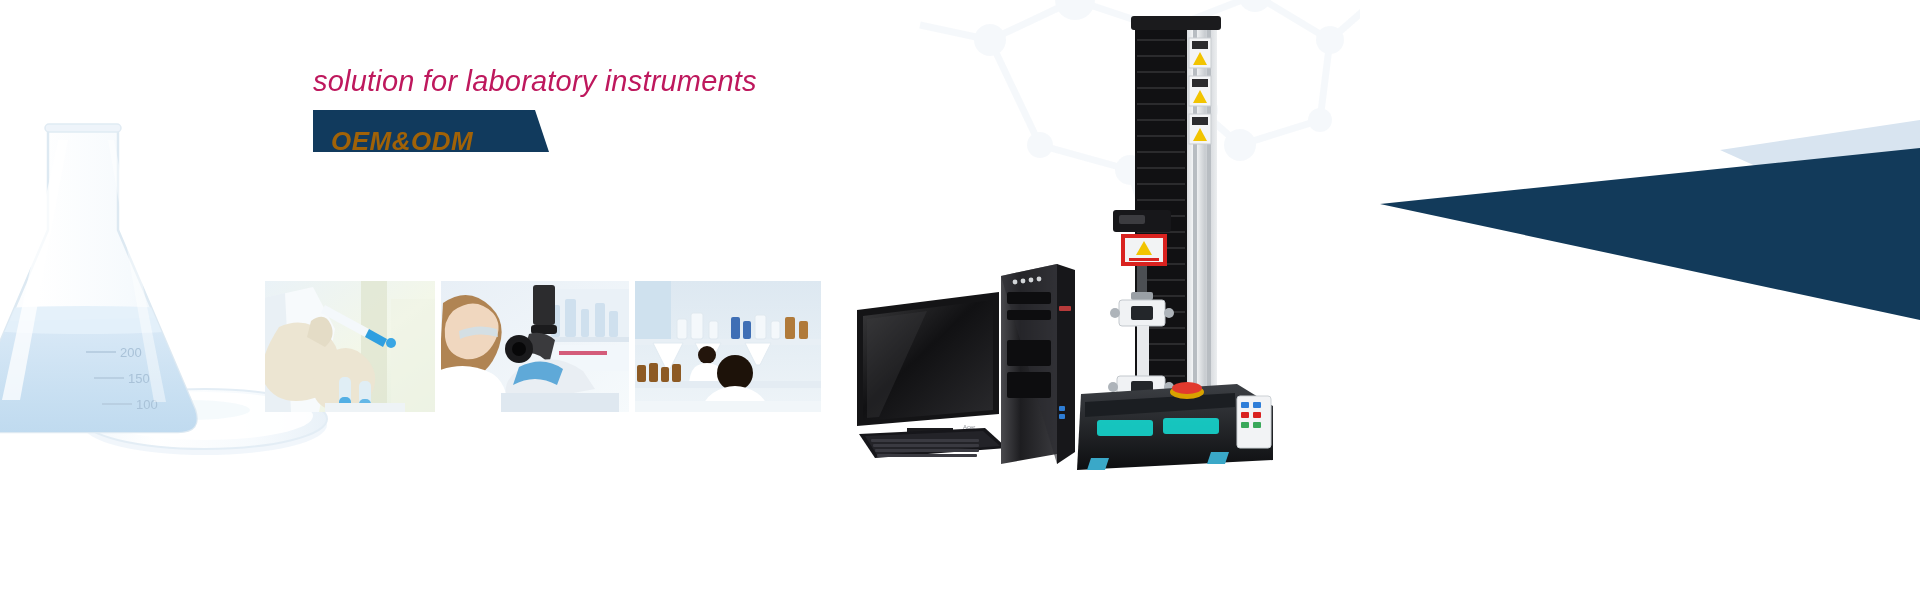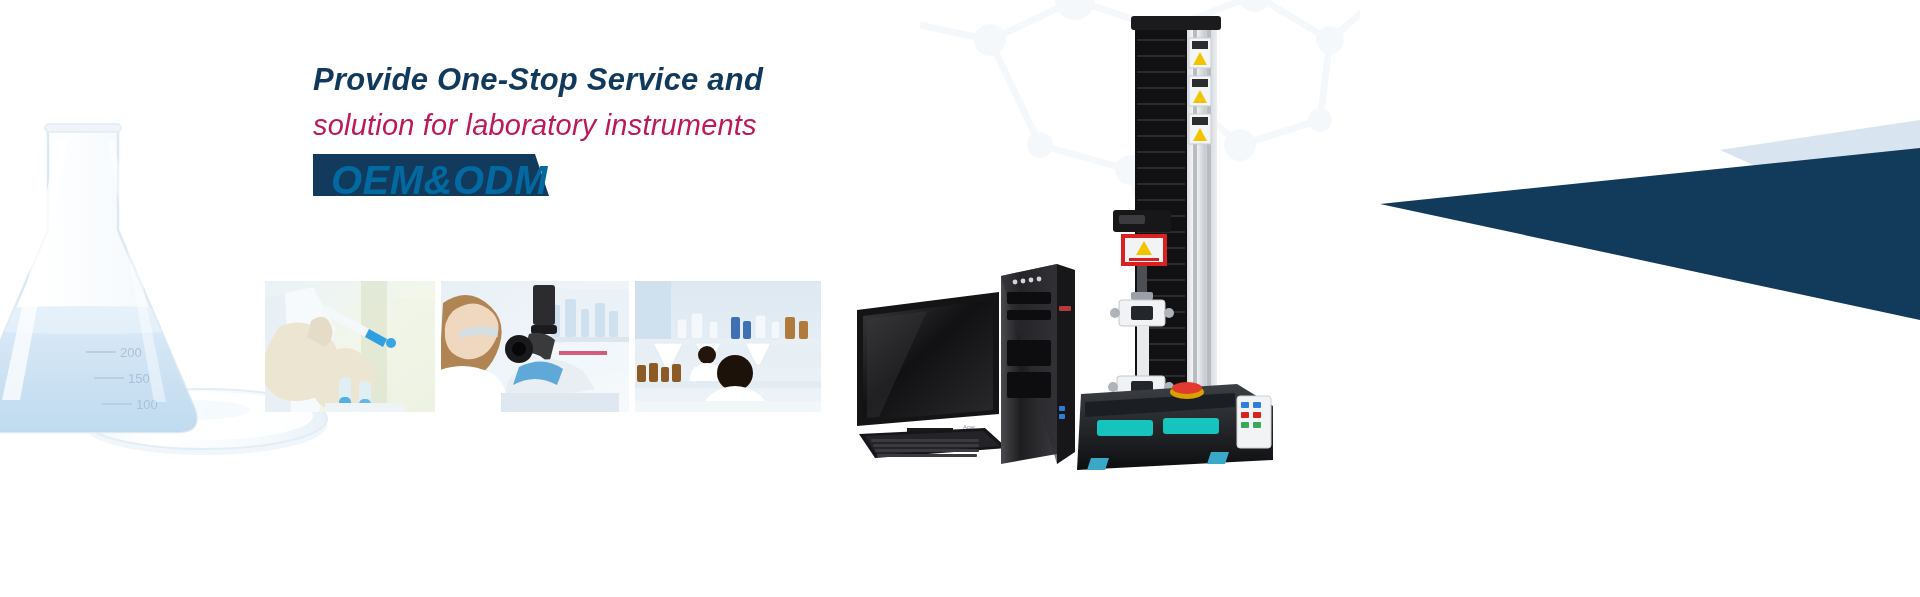--- a/index.html
+++ b/index.html
@@ -63,25 +63,25 @@
     margin-top: 6px;
     height: 42px;
     width: 236px;
   }
   .badge-shape {
     position: absolute;
     inset: 0;
   }
   .badge-text {
     position: absolute;
-    left: 18px; top: 4px;
-    font-size: 40px;
+    left: 18px; top: 16px;
+    font-size: 26px;
     font-weight: bold;
     font-style: italic;
-    color: #0369a1;
+    color: #a16207;
     letter-spacing: .5px;
     white-space: nowrap;
   }
 
   
   .photo-strip {
     position: absolute;
     left: 265px; top: 281px;
     width: 556px; height: 131px;
     display: flex;
@@ -185,21 +185,20 @@
         <text x="138" y="273">150</text>
         <text x="146" y="299">100</text>
       </g>
 
       <path d="M68 30 L78 30 L30 290 L12 290 Z" fill="#ffffff" opacity=".75"></path>
       <path d="M118 30 L124 30 L176 292 L164 292 Z" fill="#ffffff" opacity=".45"></path>
     </g>
   </svg>
 
   <div class="text-block">
-    <div class="headline-1">Provide One-Stop Service and</div>
     <div class="headline-2">solution for laboratory instruments</div>
 
     <div class="badge-wrap">
       <svg class="badge-shape" viewBox="0 0 236 42" preserveAspectRatio="none">
         <polygon points="0,0 222,0 236,42 0,42" fill="#113a5d"></polygon>
       </svg>
       <span class="badge-text">OEM&amp;ODM</span>
     </div>
   </div>
 

